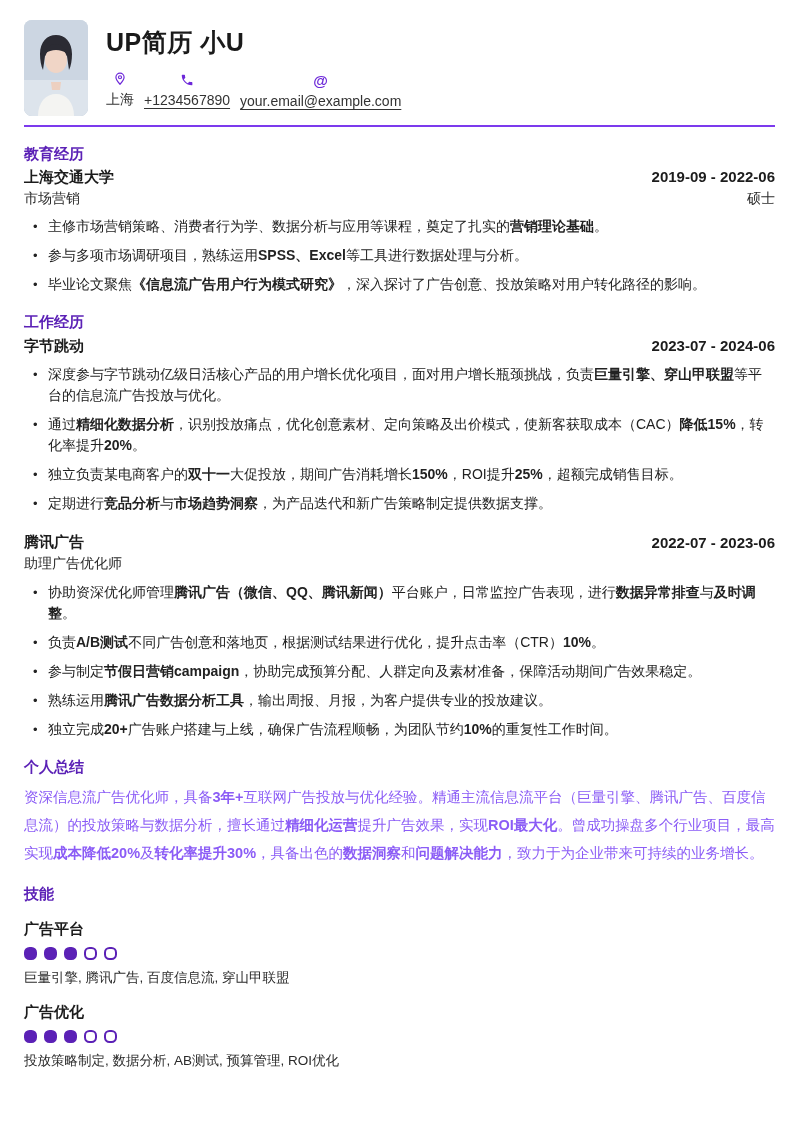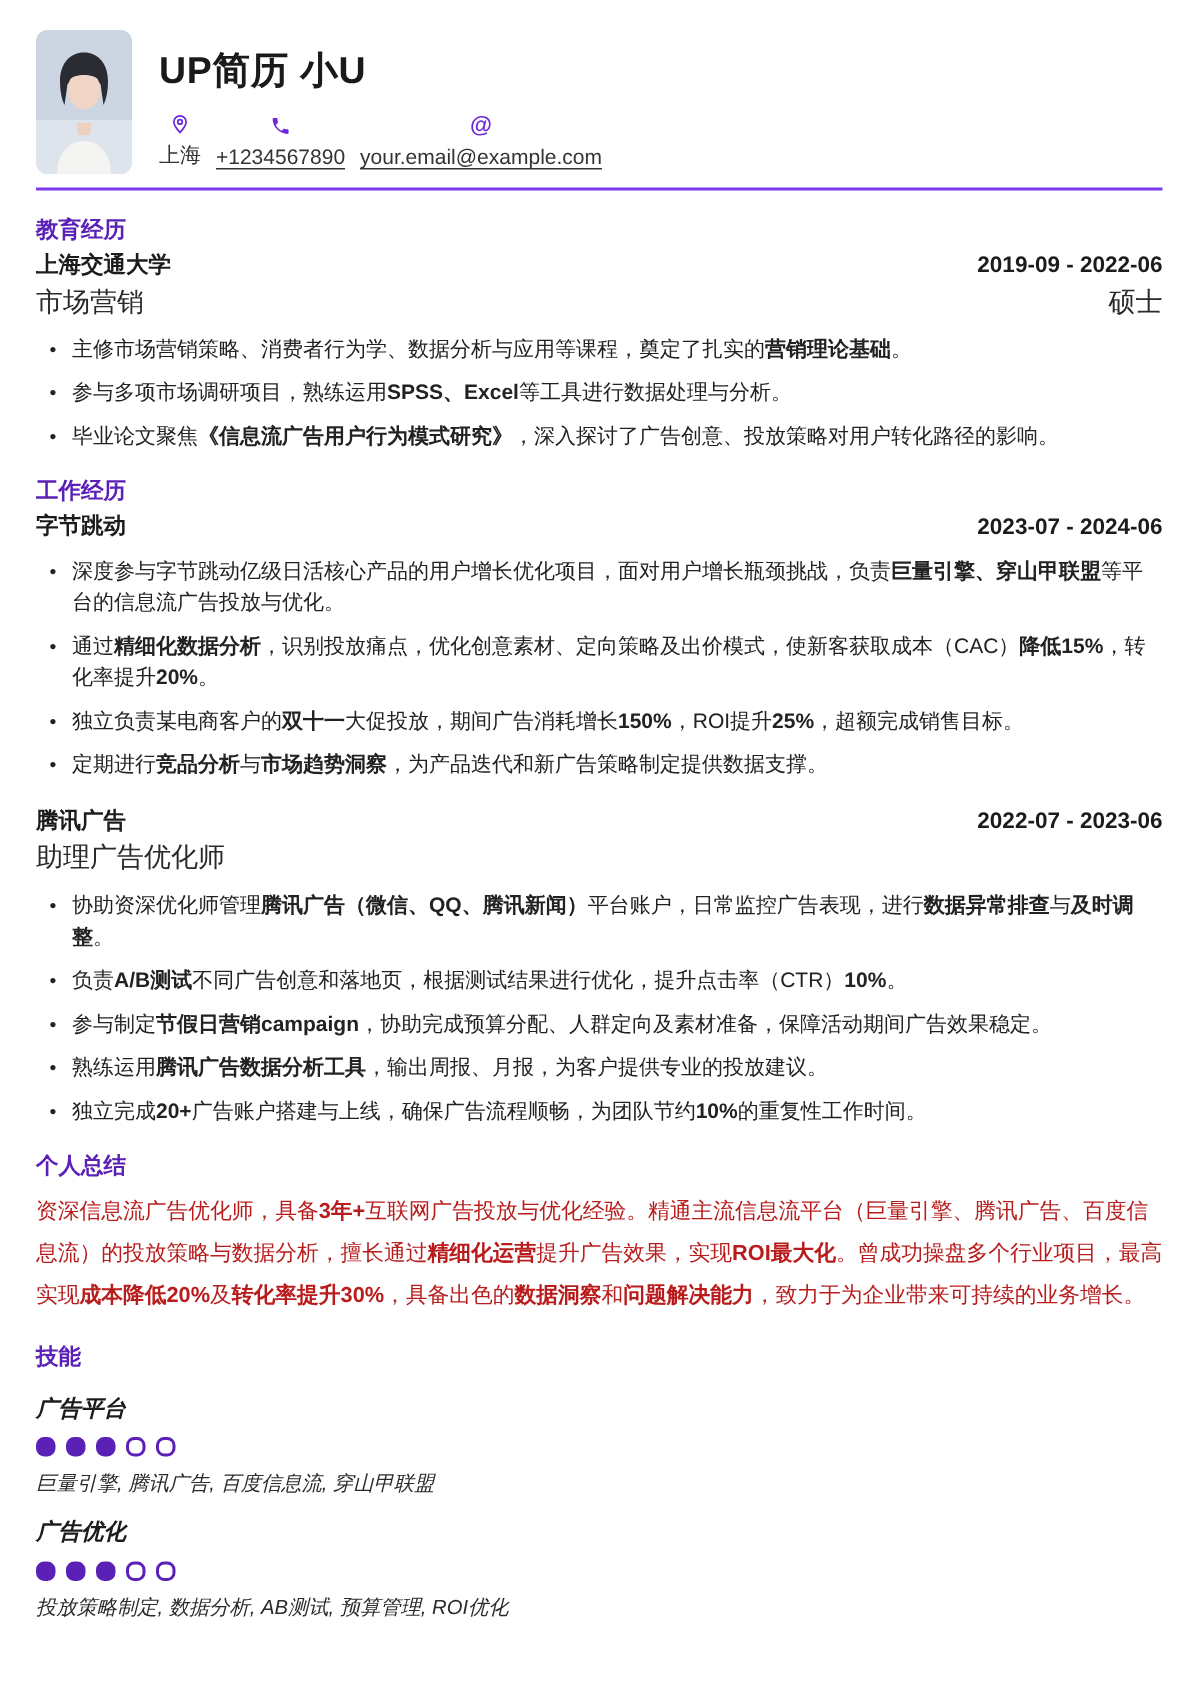--- a/index.html
+++ b/index.html
@@ -6,21 +6,21 @@
   html,body { width:799px; }
   body {
     width:799px; height:1130px; overflow:hidden;
     background:#ffffff;
     font-family:"Liberation Sans","DejaVu Sans",sans-serif;
     color:#202020;
   }
   .page { padding:20px 24px 0 24px; }
 
   
-  .header { display:flex; align-items:center; gap:18px; }
+  .header { display:flex; align-items:flex-start; gap:18px; }
   .photo {
     width:64px; height:96px; border-radius:8px; overflow:hidden; flex:0 0 auto;
     background:#cdd8e2;
   }
   .photo svg { display:block; }
   .head-right { padding-top:6px; }
   .name { font-size:25px; font-weight:700; color:#1a1a1a; letter-spacing:.5px; }
   .contact-row {
     display:flex; align-items:center; gap:10px;
     margin-top:13px; font-size:14px; color:#333;
@@ -33,40 +33,40 @@
   .divider { height:1.5px; background:#7c3aed; margin-top:9px; }
 
   
   .section-title {
     color:#5b21b6; font-size:15px; font-weight:700;
     margin-top:17px; line-height:1.3;
   }
   .entry-head { display:flex; justify-content:space-between; align-items:center; margin-top:2px; }
   .entry-org { font-size:15px; font-weight:700; color:#1c1c1c; line-height:1.3; }
   .entry-date { font-size:15px; font-weight:700; color:#1c1c1c; white-space:nowrap; }
-  .entry-sub { display:flex; justify-content:space-between; font-size:18px; color:#2a2a2a; line-height:1.35; margin-top:2px; }
+  .entry-sub { display:flex; justify-content:space-between; font-size:14px; color:#2a2a2a; line-height:1.35; margin-top:2px; }
 
   ul.bullets { list-style:none; margin-top:9px; }
   ul.bullets li {
     position:relative; padding-left:24px; font-size:14px; line-height:21px;
     margin-bottom:8px; color:#222;
   }
   ul.bullets li::before {
     content:"•"; position:absolute; left:9px; top:0;
     color:#222; font-size:13px; line-height:21px;
   }
   b { font-weight:700; }
   .entry-block { margin-top:4px; }
   .job + .job { margin-top:18px; }
 
   
-  .summary-text { margin-top:7px; font-size:14.5px; line-height:28px; color:#b91c1c; }
-
-  
-  .skill-block { margin-top:15px;font-style:italic; }
+  .summary-text { margin-top:7px; font-size:14.5px; line-height:28px; color:#8b5cf6; }
+
+  
+  .skill-block { margin-top:15px; }
   .skill-block:first-of-type { margin-top:3px; }
   .skill-name { font-size:15px; font-weight:700; color:#1c1c1c; line-height:1.35; }
   .dots { display:flex; gap:7px; margin-top:8px; height:13px; }
   .dot {
     width:13px; height:13px; border-radius:42%;
     border:2.5px solid #5b21b6; background:#ffffff;
   }
   .dot.filled { background:#5b21b6; border-color:#5b21b6; }
   .skill-keywords { margin-top:9px; font-size:13.5px; color:#2a2a2a; line-height:1.3; }
 </style>

